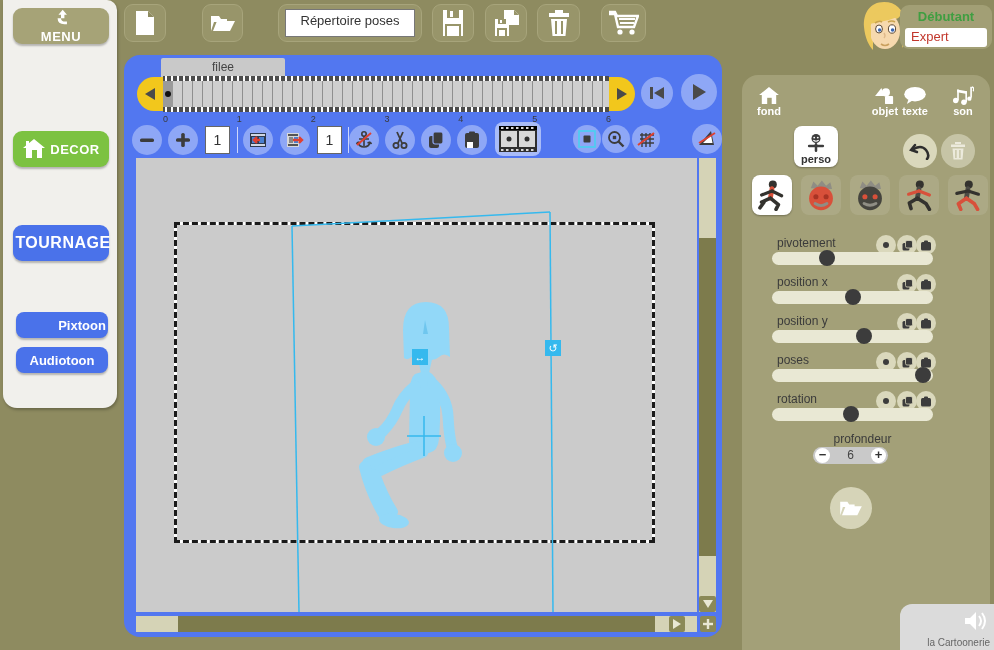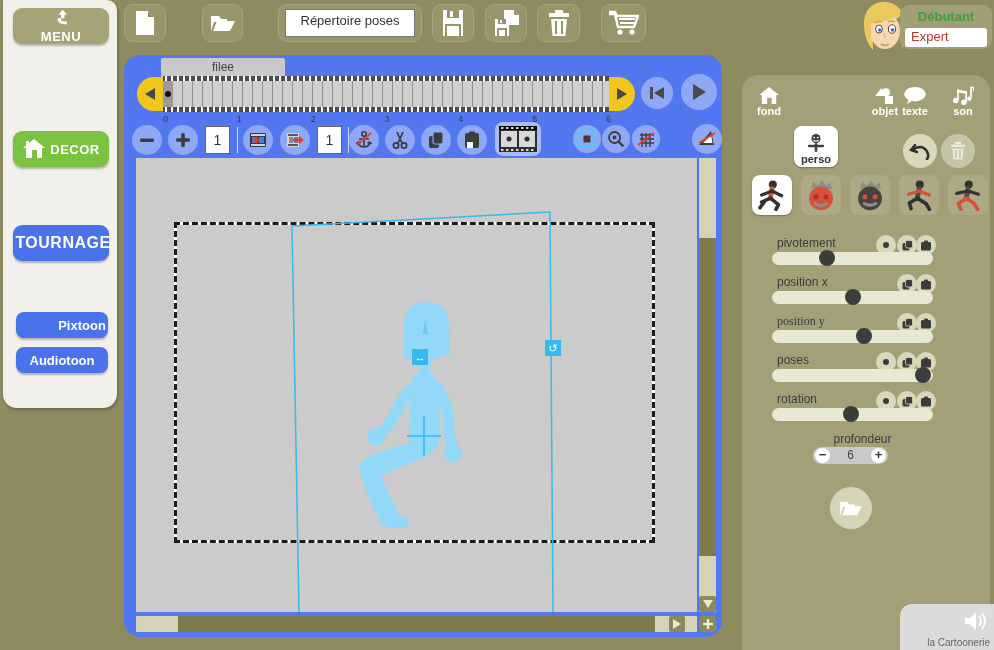--- a/index.html
+++ b/index.html
@@ -562,21 +562,21 @@
   <div class="mini" style="left:174px;top:199px;">
       <svg width="12" height="11" viewBox="0 0 12 11">
         <rect x="1" y="2" width="10" height="8.5" rx="1.5" fill="#3c3c3c"></rect>
         <rect x="4" y="0.5" width="4" height="2.5" rx="1" fill="#3c3c3c"></rect>
       </svg>
     </div>
   <div class="strack" style="top:216px;">
       <div class="sthumb" style="left: calc(50% - 8px);"></div>
     </div>
 
-  <div class="slabel" style="top:239px;font-family:Liberation Serif, serif;">position y</div>
+  <div class="slabel" style="top:239px;">position y</div>
   <div class="mini" style="left:155px;top:238px;">
       <svg width="11" height="11" viewBox="0 0 11 11">
         <rect x="0.5" y="3" width="7" height="7.5" rx="1.5" fill="#3c3c3c"></rect>
         <rect x="3.5" y="0.5" width="7" height="7.5" rx="1.5" fill="#3c3c3c" stroke="#dad8bc" stroke-width="0.8"></rect>
       </svg>
     </div>
   <div class="mini" style="left:174px;top:238px;">
       <svg width="12" height="11" viewBox="0 0 12 11">
         <rect x="1" y="2" width="10" height="8.5" rx="1.5" fill="#3c3c3c"></rect>
         <rect x="4" y="0.5" width="4" height="2.5" rx="1" fill="#3c3c3c"></rect>

